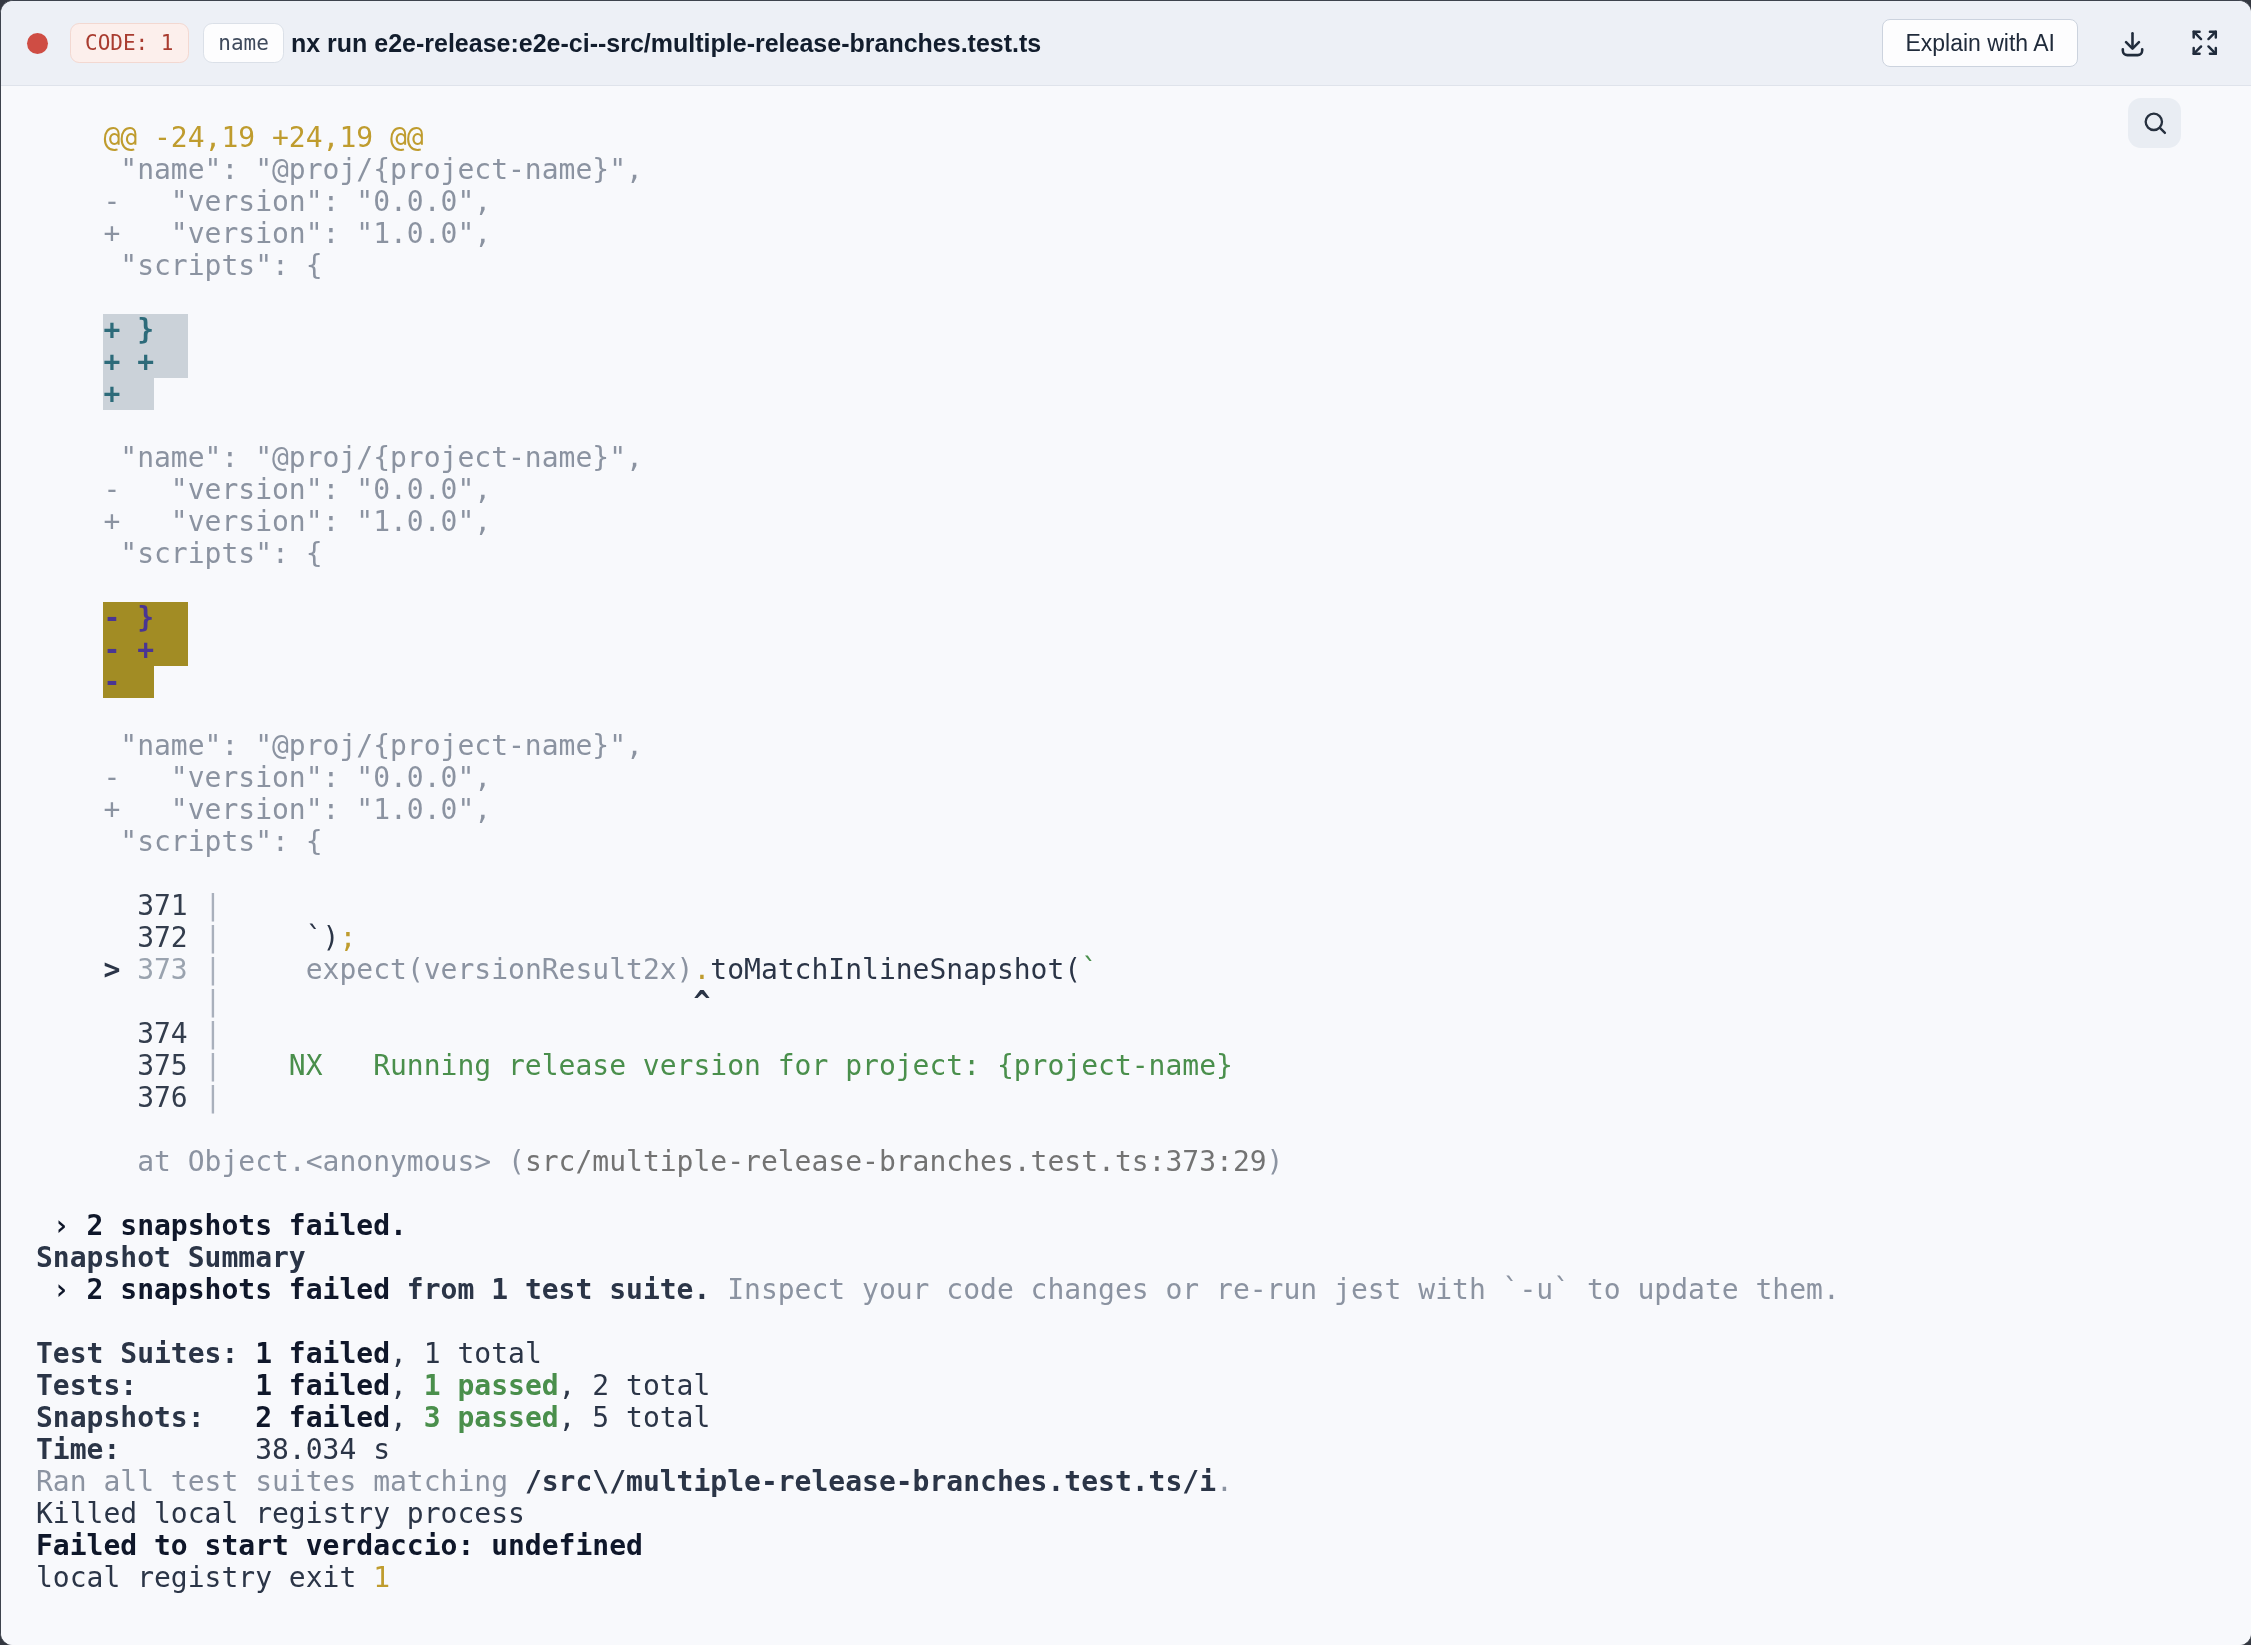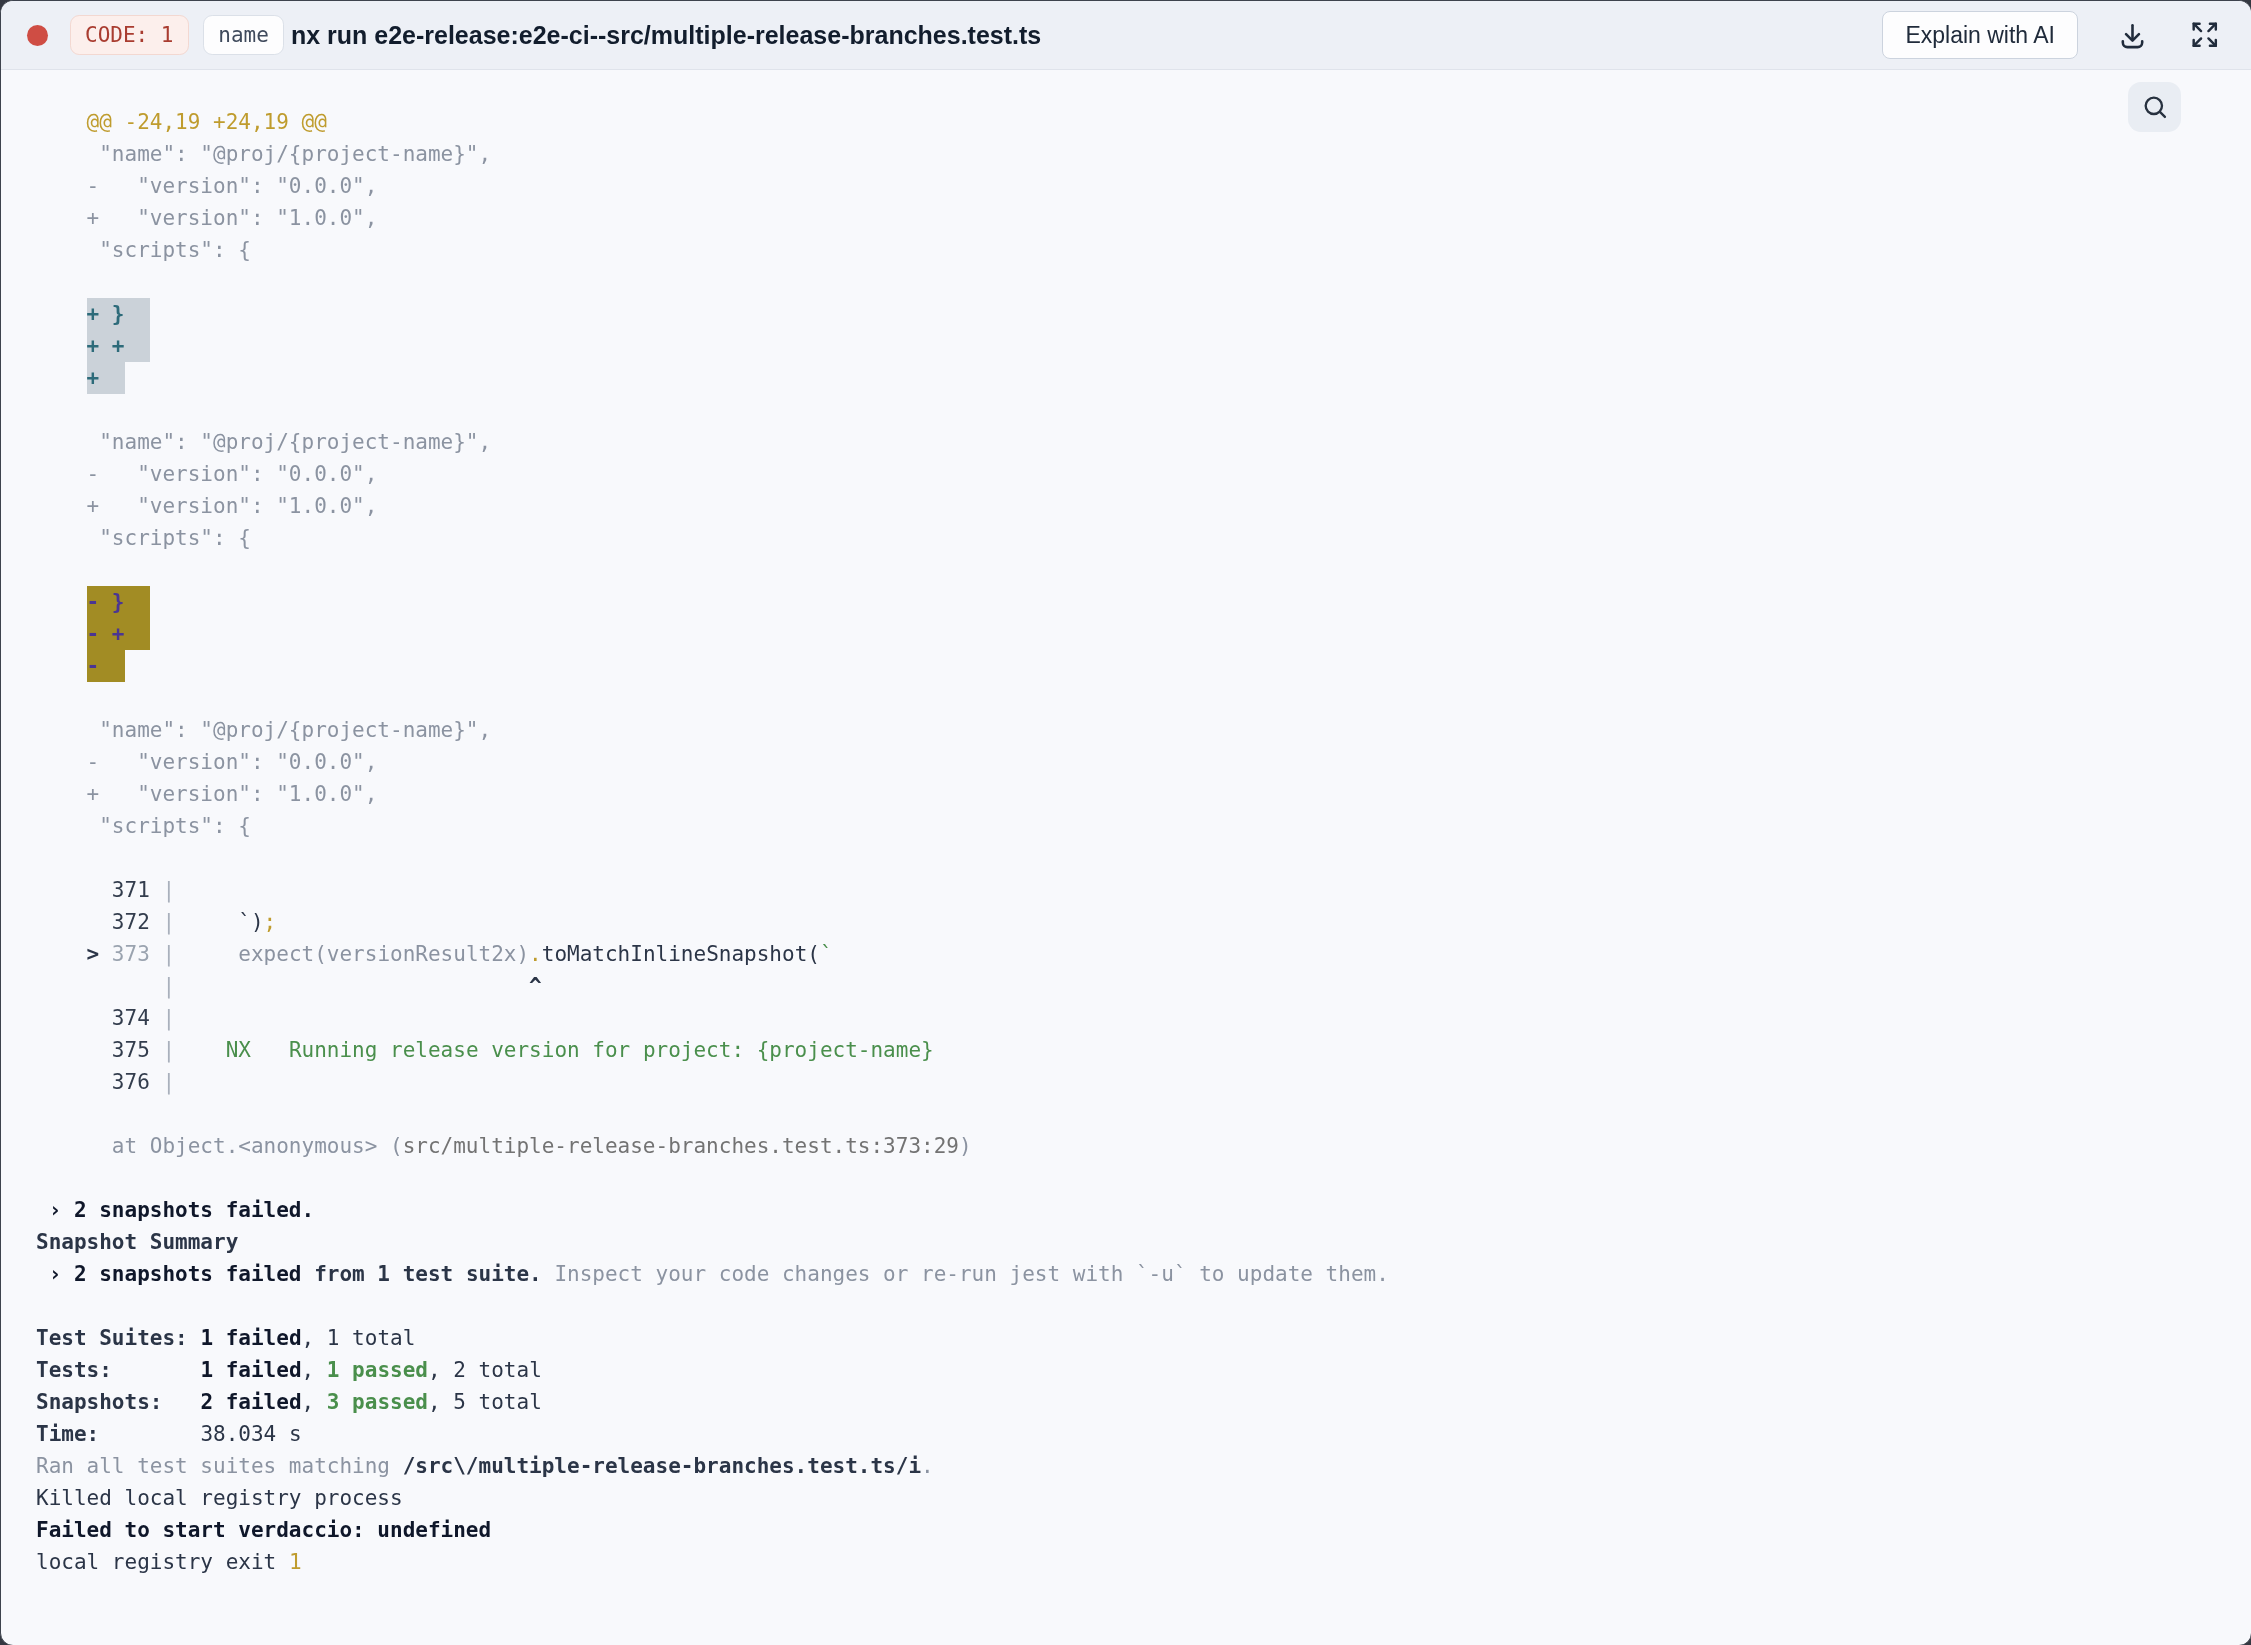--- a/index.html
+++ b/index.html
@@ -14,21 +14,21 @@
     position:absolute;inset:0;
     box-sizing:border-box;
     background:#f8f9fc;
     border:1.8px solid #3e434d;
     border-radius:13px;
     overflow:hidden;
   }
   
   .header{
     display:flex;align-items:center;
-    height:69px;
+    height:85px;
     background:#edf0f6;
     border-bottom:0.9px solid #dfe3eb;
     padding:0 26px;
     box-sizing:border-box;
   }
   .status-dot{
     width:21px;height:21px;border-radius:50%;
     background:#cf4d44;
     flex:0 0 auto;
     margin-right:22px;
@@ -86,21 +86,21 @@
     width:53px;height:50px;
     background:#e9edf3;
     border:none;border-radius:13px;
     display:flex;align-items:center;justify-content:center;
     cursor:pointer;
   }
   .search-btn svg{stroke:#27313f;}
   .terminal{
     padding:36px 28px 37px 35px;
     font-family:"DejaVu Sans Mono", monospace;
-    font-size:21px;
+    font-size:28px;
     line-height:32px;
     white-space:pre;
   }
   .t-line{height:32px;white-space:pre;}
   .seg-gray  {color:#8b93a1;}
   .seg-grayb {color:#0f172a;font-weight:bold;}
   .seg-dark  {color:#2b3547;}
   .seg-darkb {color:#2b3547;font-weight:bold;}
   .seg-gold  {color:#bf9c2e;}
   .seg-green {color:#4a8f4c;}

